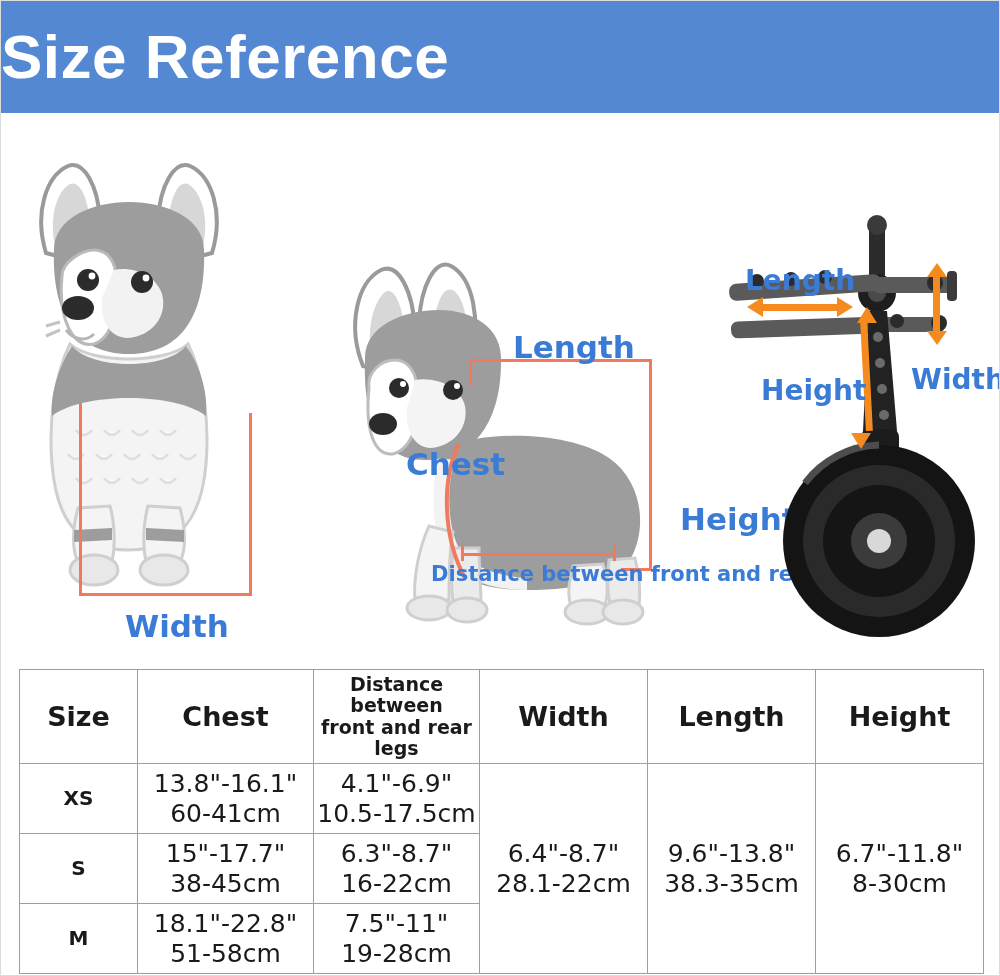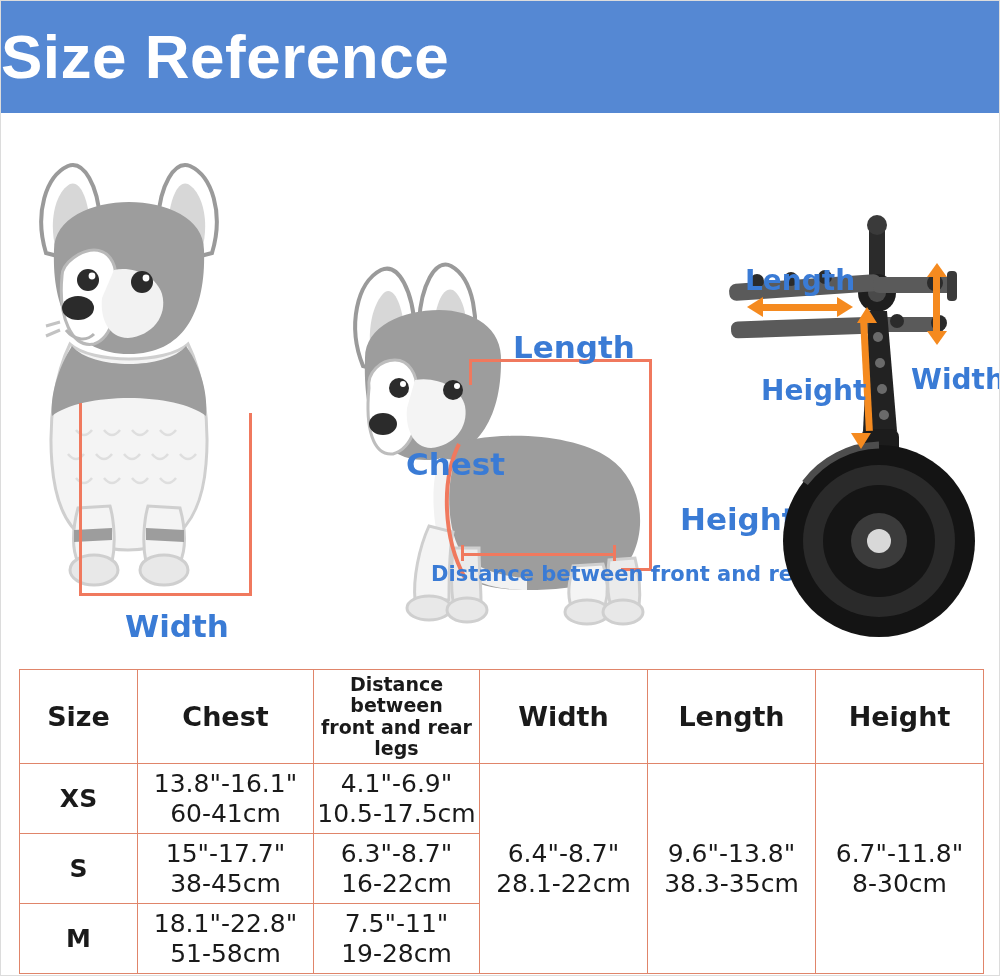--- a/index.html
+++ b/index.html
@@ -89,21 +89,21 @@
   thead th.small {
     font-size: 19px;
     line-height: 1.12;
   }
   tbody td {
     font-size: 25px;
     height: 70px;
     padding: 3px 2px;
     line-height: 1.18;
   }
-  tbody td.size-cell { font-size: 25px; font-weight: bold; }
+  tbody td.size-cell { font-size: 20px; font-weight: bold; }
   .two-line span { display: block; }
 
   
   col.c0 { width: 118px; }
   col.c1 { width: 176px; }
   col.c2 { width: 166px; }
   col.c3 { width: 168px; }
   col.c4 { width: 168px; }
   col.c5 { width: 168px; }
 </style>

